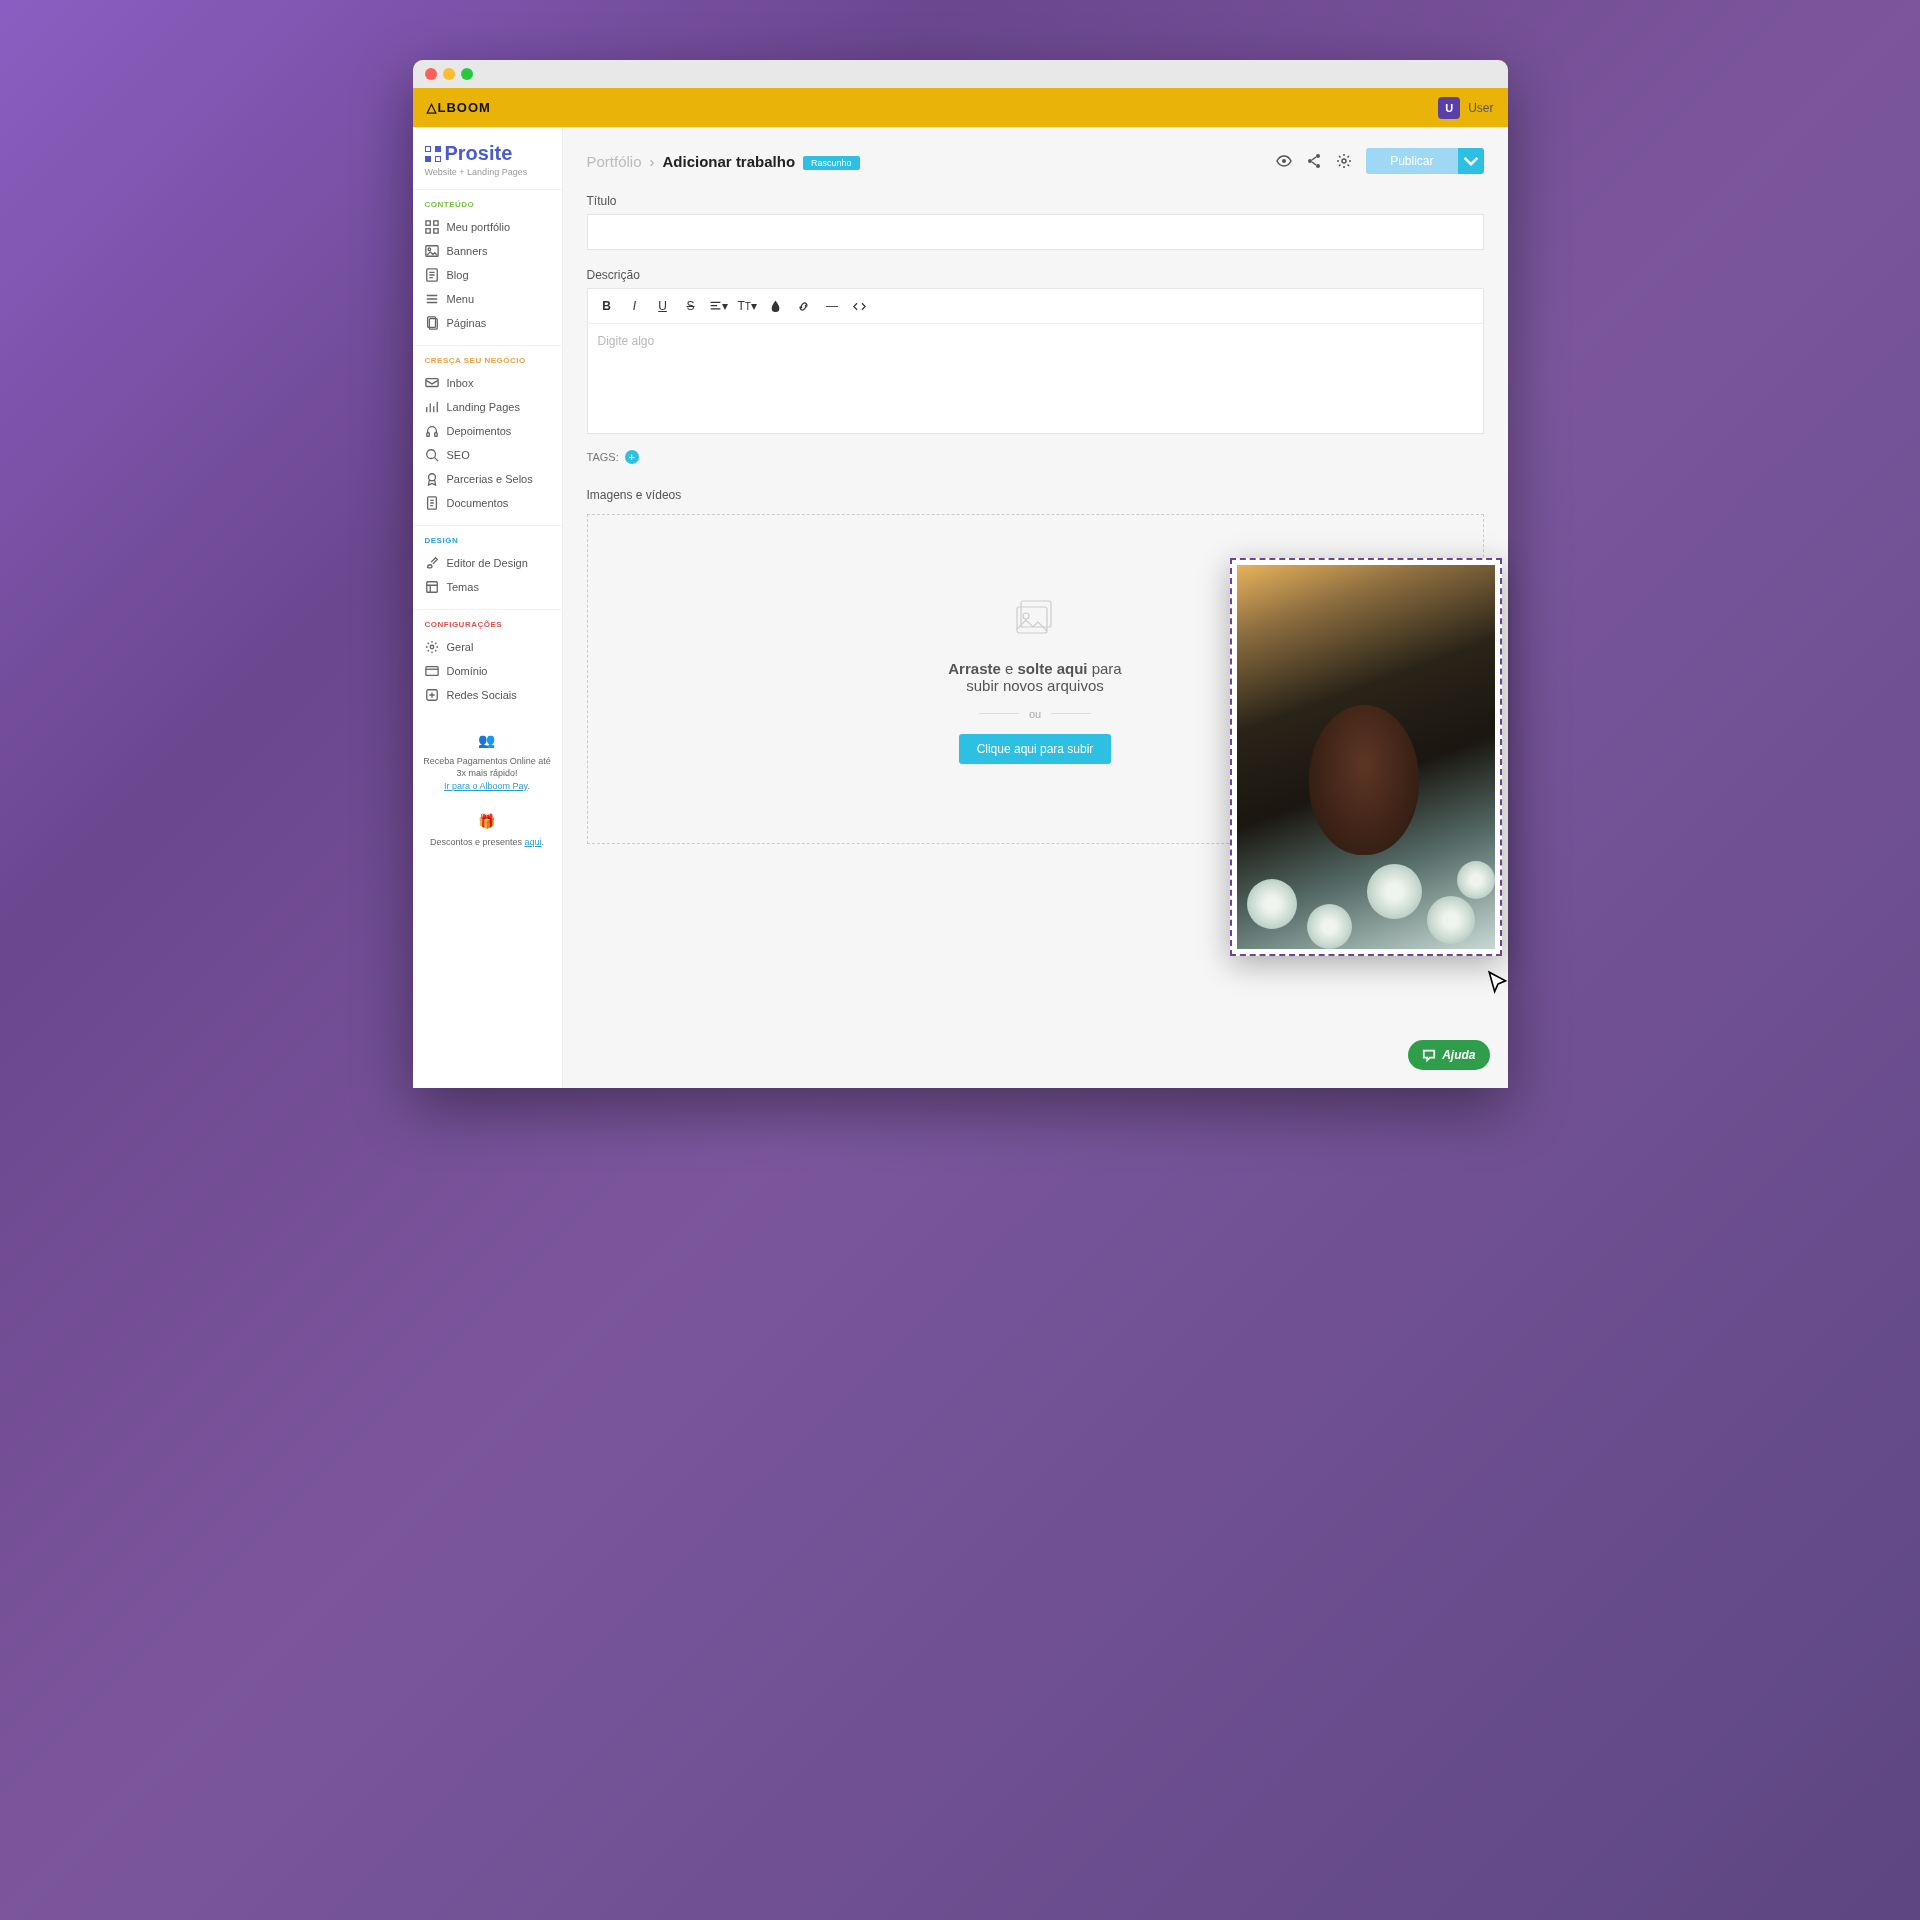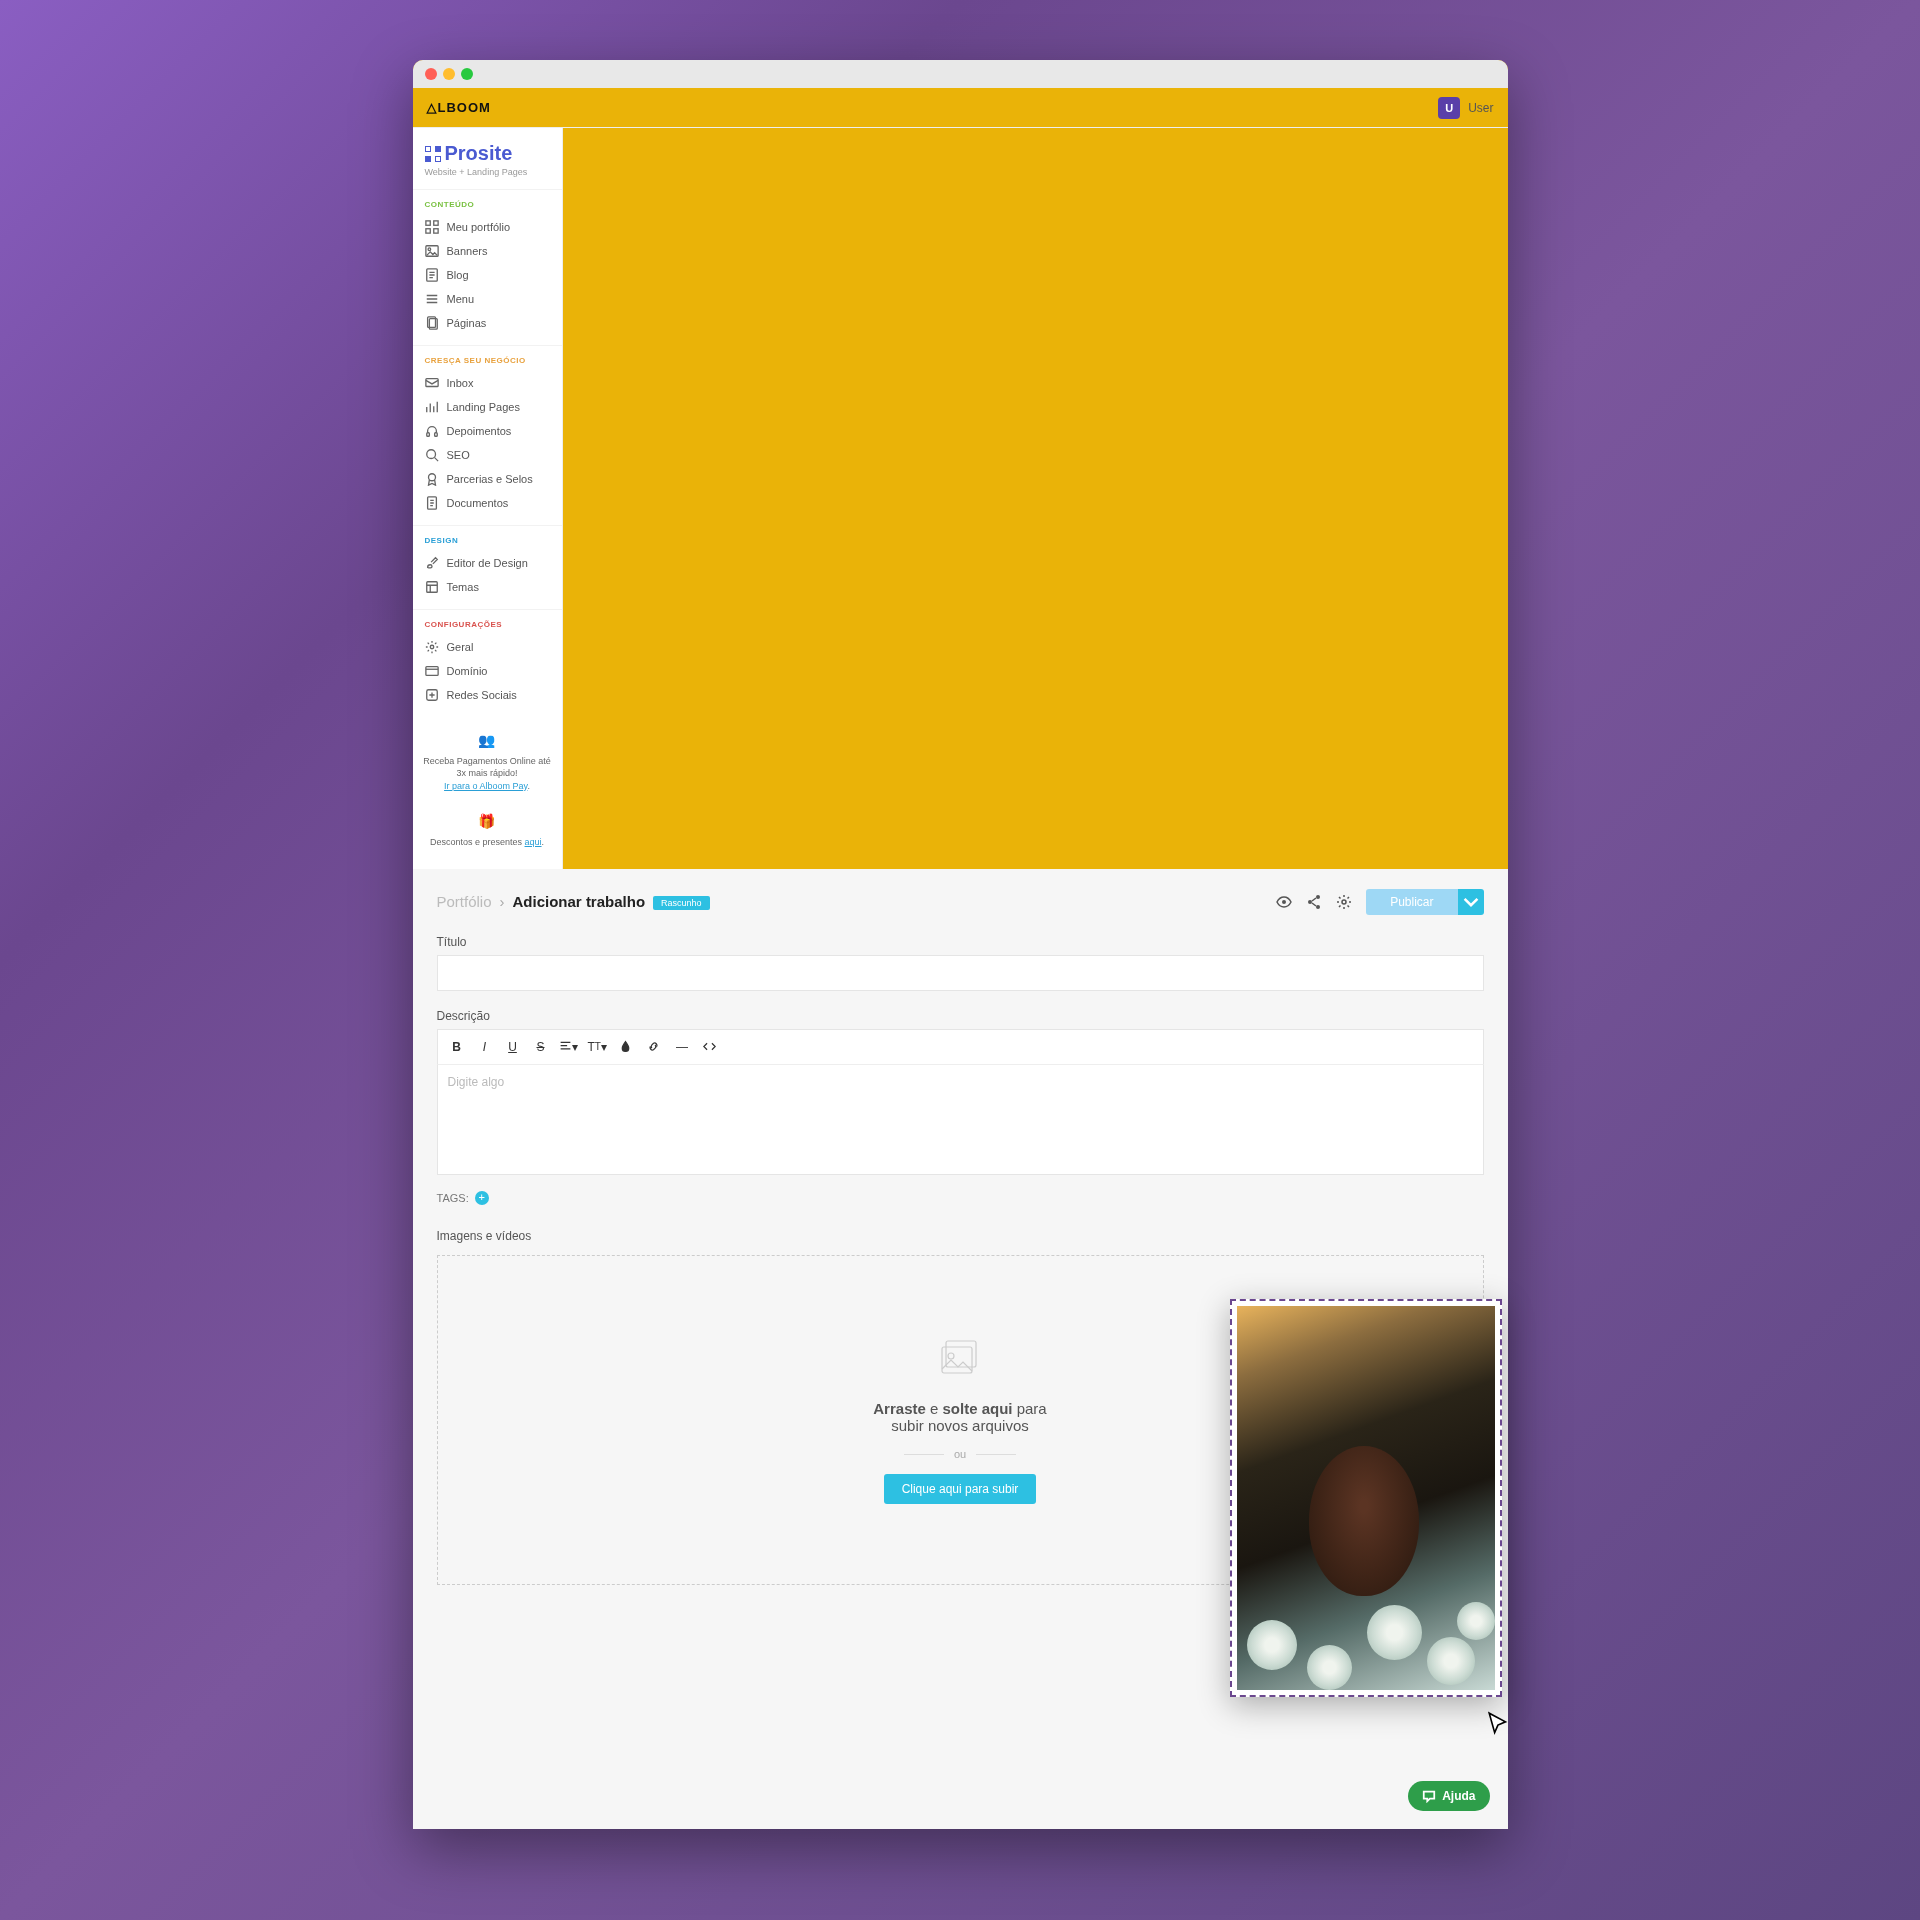--- a/index.html
+++ b/index.html
@@ -47,21 +47,21 @@
   letter-spacing: 1px;
   color: #111;
   font-size: 13px;
 }
 .userbox { display: flex; align-items: center; gap: 8px; font-size: 12px; color: #555; }
 .avatar {
   width: 22px; height: 22px; border-radius: 4px;
   background: #5a3fa9; color: #fff; display: flex; align-items: center; justify-content: center;
   font-size: 11px; font-weight: 600;
 }
-.layout { display: flex; flex-direction: column; }
+.layout { display: flex; }
 .sidebar {
   width: 150px;
   background: #fff;
   border-right: 1px solid #eee;
   padding: 14px 0 20px 0;
   font-size: 11px;
 }
 .sb-header { padding: 0 12px 6px 12px; }
 .prosite-logo { display: flex; align-items: center; gap: 4px; }
 .prosite-name { font-size: 20px; font-weight: 700; color: #4a5ad1; }
@@ -247,20 +247,21 @@
   right: 18px;
   bottom: 18px;
   background: #2e9e4a;
   color: #fff;
   padding: 8px 14px;
   border-radius: 20px;
   font-size: 12px;
   font-weight: 600;
   display: flex; align-items: flex-start; gap: 6px;
   cursor: pointer;
+  font-style: italic;
 }
 .help-pill svg { width: 14px; height: 14px; stroke: #fff; fill: none; stroke-width: 2; }
 </style>
 </head>
 <body>
 
 <div class="window">
   <div class="titlebar">
     <div class="dot r"></div>
     <div class="dot y"></div>

